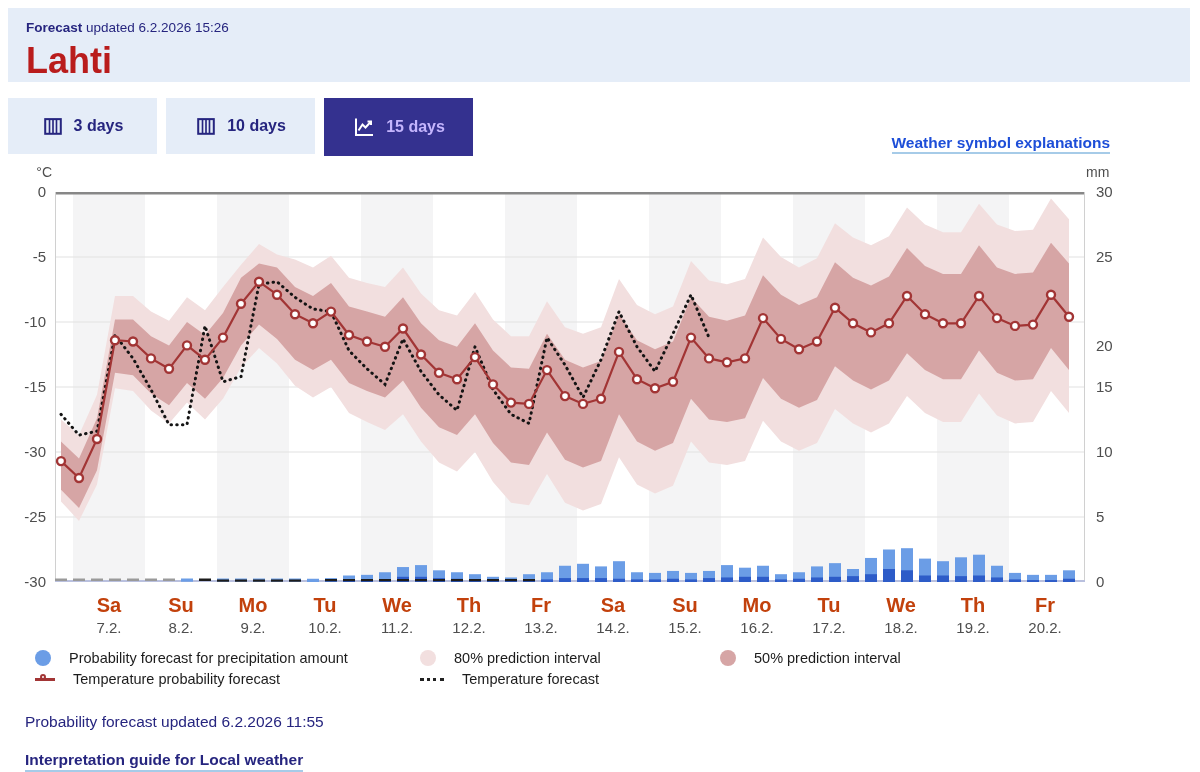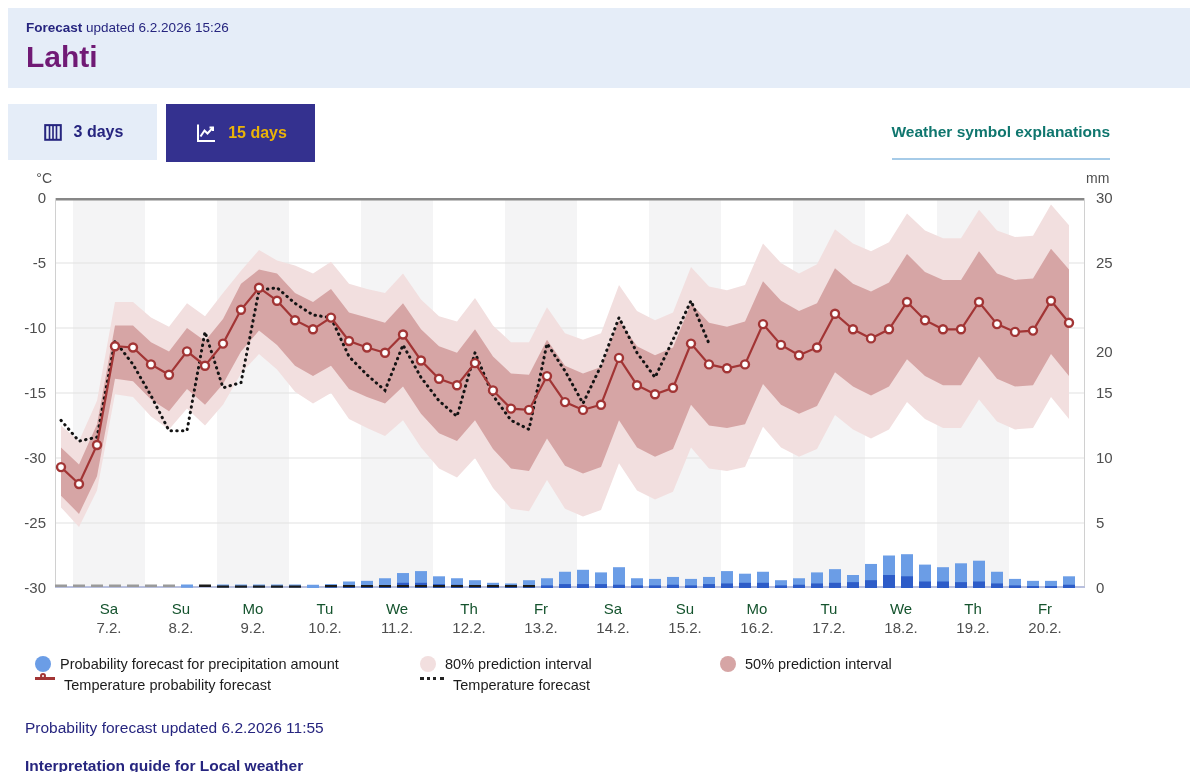--- a/index.html
+++ b/index.html
@@ -1,48 +1,48 @@
 <!DOCTYPE html>
 <html><head>
 <meta charset="utf-8">
 <style>
   * { box-sizing: border-box; }
   body { margin:0; background:#fff; font-family:"Liberation Sans", sans-serif; }
   .page { width:1200px; height:772px; position:relative; overflow:hidden; }
 
-  .header { margin:8px 10px 0 8px; background:#e5edf8; padding:12px 18px 14px; }
+  .header { margin:8px 10px 0 8px; background:#e5edf8; padding:12px 18px 0; }
   .header .meta { font-size:13.5px; color:#26257f; }
   .header .meta b { font-weight:bold; }
-  .header .title { font-size:30px; font-weight:bold; color:#701a75; margin-top:5px; }
+  .header .title { font-size:36px; font-weight:bold; color:#b91c1c; margin-top:5px; }
 
   .tabs-row { display:flex; align-items:flex-start; margin:16px 10px 0 8px; height:58px; }
   .tab { width:149px; height:56px; margin-right:9px; border:none; cursor:pointer;
          display:flex; align-items:center; justify-content:center; gap:10px;
          background:#e5edf8; color:#26257f; font-weight:bold; font-size:16px;
          font-family:"Liberation Sans", sans-serif; }
-  .tab.active { background:#34318f; color:#eab308; height:58px; }
+  .tab.active { background:#34318f; color:#c4b5fd; height:58px; }
   .tab .ticon { display:flex; }
   .tabs-spacer { flex:1; }
   .wse-link { align-self:flex-end; margin:0 80px 2px 0; font-size:15.5px; font-weight:bold;
-              color:#0f766e; text-decoration:none; border-bottom:2px solid #a6cbe8; padding-bottom:17px; }
+              color:#1d4ed8; text-decoration:none; border-bottom:2px solid #a6cbe8; padding-bottom:0; }
 
   .chart-wrap { position:relative; height:486px; margin-top:6px; }
   .unit { position:absolute; top:2px; font-size:14px; color:#4e4e4e; }
   .unit-c { left:0; width:52px; text-align:right; }
   .unit-mm { left:1086px; }
   #plot { position:absolute; left:55px; top:30px; }
   .ytick { position:absolute; font-size:15px; color:#4e4e4e; }
   .ytick.l { left:0; width:46px; text-align:right; }
   .ytick.r { left:1096px; width:40px; text-align:left; }
   .xday { position:absolute; width:80px; text-align:center; }
-  .xday .d { font-size:15px; font-weight:normal; color:#14532d; }
+  .xday .d { font-size:20px; font-weight:bold; color:#c2410c; }
   .xday .dt { font-size:15px; color:#4e4e4e; margin-top:2px; }
 
   .legend { margin:2px 0 0 35px; display:grid; grid-template-columns:385px 300px 1fr; row-gap:5px; }
-  .li { display:flex; gap:9px; font-size:14.5px; color:#1c1c1c; }
+  .li { display:flex; align-items:center; gap:18px; font-size:14.5px; color:#1c1c1c; }
   .sw-circle { width:16px; height:16px; border-radius:50%; flex:0 0 auto; }
   .sw-line { width:20px; height:3px; position:relative; flex:0 0 auto; }
   .sw-line .ring { position:absolute; left:5px; top:-4px; width:6px; height:6px;
                    border:2.5px solid; border-radius:50%; background:#fff; }
   .sw-dots { width:24px; height:0; border-top:3px dotted #222; flex:0 0 auto; }
 
   .foot-updated { margin:26px 0 0 25px; font-size:15.5px; color:#26257f; }
   .guide-link { display:inline-block; margin:20px 0 0 25px; font-size:15.5px; font-weight:bold;
                 color:#26257f; text-decoration:none; border-bottom:2px solid #a6cbe8; padding-bottom:1px; }
 </style>
@@ -61,20 +61,31 @@
     <button class="tab">
         <span class="ticon">
           <svg viewBox="0 0 24 24" width="22" height="22">
             <rect x="3.5" y="4.5" width="17" height="16" fill="none" stroke="#26257f" stroke-width="2.2"></rect>
             <line x1="8.2" y1="4.5" x2="8.2" y2="20.5" stroke="#26257f" stroke-width="1.8"></line>
             <line x1="12" y1="4.5" x2="12" y2="20.5" stroke="#26257f" stroke-width="1.8"></line>
             <line x1="15.8" y1="4.5" x2="15.8" y2="20.5" stroke="#26257f" stroke-width="1.8"></line>
           </svg>
         </span>
         <span>3 days</span>
+      </button>
+      <button class="tab">
+        <span class="ticon">
+          <svg viewBox="0 0 24 24" width="22" height="22">
+            <rect x="3.5" y="4.5" width="17" height="16" fill="none" stroke="#26257f" stroke-width="2.2"></rect>
+            <line x1="8.2" y1="4.5" x2="8.2" y2="20.5" stroke="#26257f" stroke-width="1.8"></line>
+            <line x1="12" y1="4.5" x2="12" y2="20.5" stroke="#26257f" stroke-width="1.8"></line>
+            <line x1="15.8" y1="4.5" x2="15.8" y2="20.5" stroke="#26257f" stroke-width="1.8"></line>
+          </svg>
+        </span>
+        <span>10 days</span>
       </button>
       <button class="tab active">
         <span class="ticon">
           <svg viewBox="0 0 24 24" width="24" height="24">
             <polyline points="4,3.5 4,20 21,20" fill="none" stroke="#ffffff" stroke-width="2"></polyline>
             <polyline points="6.5,15.5 10.5,9.5 13.5,12.5 19,6.5" fill="none" stroke="#ffffff" stroke-width="2"></polyline>
             <polyline points="15.5,6.5 19,6.5 19,10" fill="none" stroke="#ffffff" stroke-width="2"></polyline>
           </svg>
         </span>
         <span>15 days</span>

